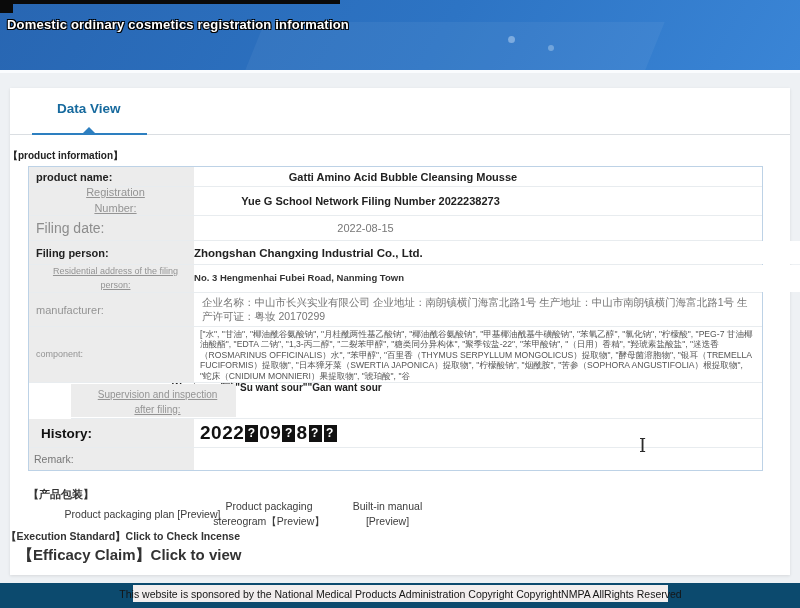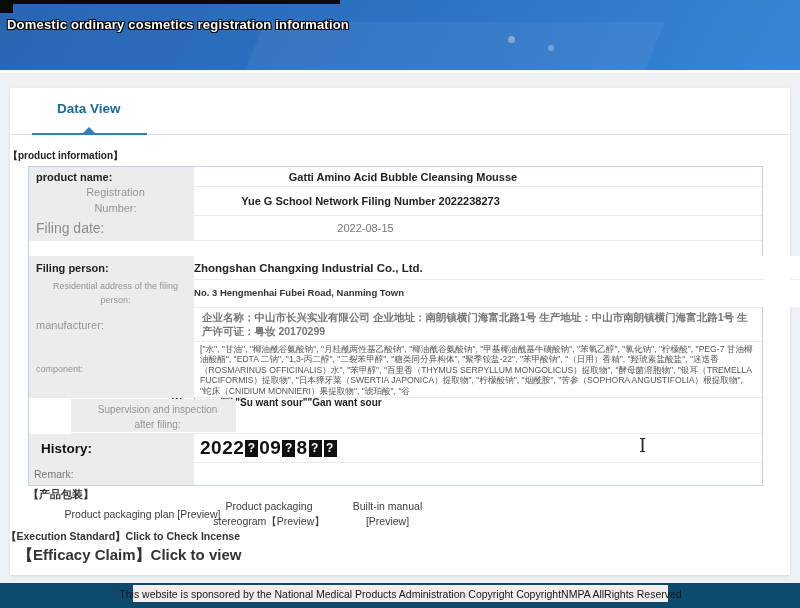--- a/index.html
+++ b/index.html
@@ -45,33 +45,33 @@
   .info-table{
     position:absolute;left:18px;top:78px;width:735px;
     border:1px solid #bdd2e6;box-sizing:border-box;background:#fff;
   }
   .row{display:flex;border-bottom:1px solid #e8ecef;box-sizing:border-box;}
   .row:last-child{border-bottom:none;}
   .lbl{width:165px;flex:0 0 165px;background:#ececec;box-sizing:border-box;display:flex;align-items:center;}
   .val{flex:1;background:#ffffff;box-sizing:border-box;display:flex;align-items:center;}
   .lbl-dark{color:#222;font-weight:bold;font-size:11px;padding-left:7px;}
   .lbl-gray{color:#949494;font-size:11px;padding-left:7px;}
-  .lbl-center{justify-content:center;text-align:center;padding-left:8px;}
-  .r1{height:20px;} .r2{height:29px;} .r3{height:25px;} .r4{height:24px;margin-top:15px;}
+  .lbl-center{justify-content:center;text-align:center;padding-left:8px;text-decoration:underline;}
+  .r1{height:20px;} .r2{height:29px;} .r3{height:25px;} .r4{height:24px;}
   .r5{height:28px;} .r6{height:34px;} .r7{height:56px;} .r8{height:36px;align-items:center;margin-left:42px;}
   .r9{height:29px;} .r10{height:22px;}
   .r8 .lbl{align-items:flex-start;padding-top:3px;}
   .val-center{justify-content:center;text-align:center;}
   .v1{font-size:11px;font-weight:bold;color:#222;padding-right:150px;white-space:nowrap;}
   .v2{font-size:11px;font-weight:bold;color:#222;padding-right:215px;white-space:nowrap;}
   .v3{font-size:11px;color:#777;padding-right:225px;white-space:nowrap;}
   .v4{font-size:11.5px;font-weight:bold;color:#222;padding-right:380px;white-space:nowrap;}
   .v5{font-size:9.5px;font-weight:bold;color:#333;padding-right:440px;line-height:1.35;}
   .v5 .wrapbox{width:210px;text-align:center;}
-  .v6{font-size:10.5px;color:#757575;padding:3px 8px;line-height:1.3;align-items:flex-start;display:block;font-weight:bold;}
+  .v6{font-size:10.5px;color:#757575;padding:3px 8px;line-height:1.3;align-items:flex-start;display:block;}
   .v7{font-size:8.6px;color:#555;padding:2px 6px 0 6px;line-height:1.22;display:block;}
   .v7-tail{font-weight:bold;font-size:10px;color:#222;margin-left:-28px;margin-top:1px;}
   .v9{font-size:19px;font-weight:bold;color:#111;padding-left:6px;letter-spacing:0.5px;}
   .tofu{
     display:inline-block;background:#111;color:#fff;font-size:12px;font-weight:bold;
     line-height:15px;height:15px;min-width:11px;text-align:center;padding:1px 1px;
     margin:0 1px;vertical-align:2px;
   }
   .lbl-filingdate{font-size:14px;color:#8d8d8d;padding-left:7px;}
   .lbl-history{font-size:13.5px;color:#111;font-weight:bold;padding-left:12px;}

